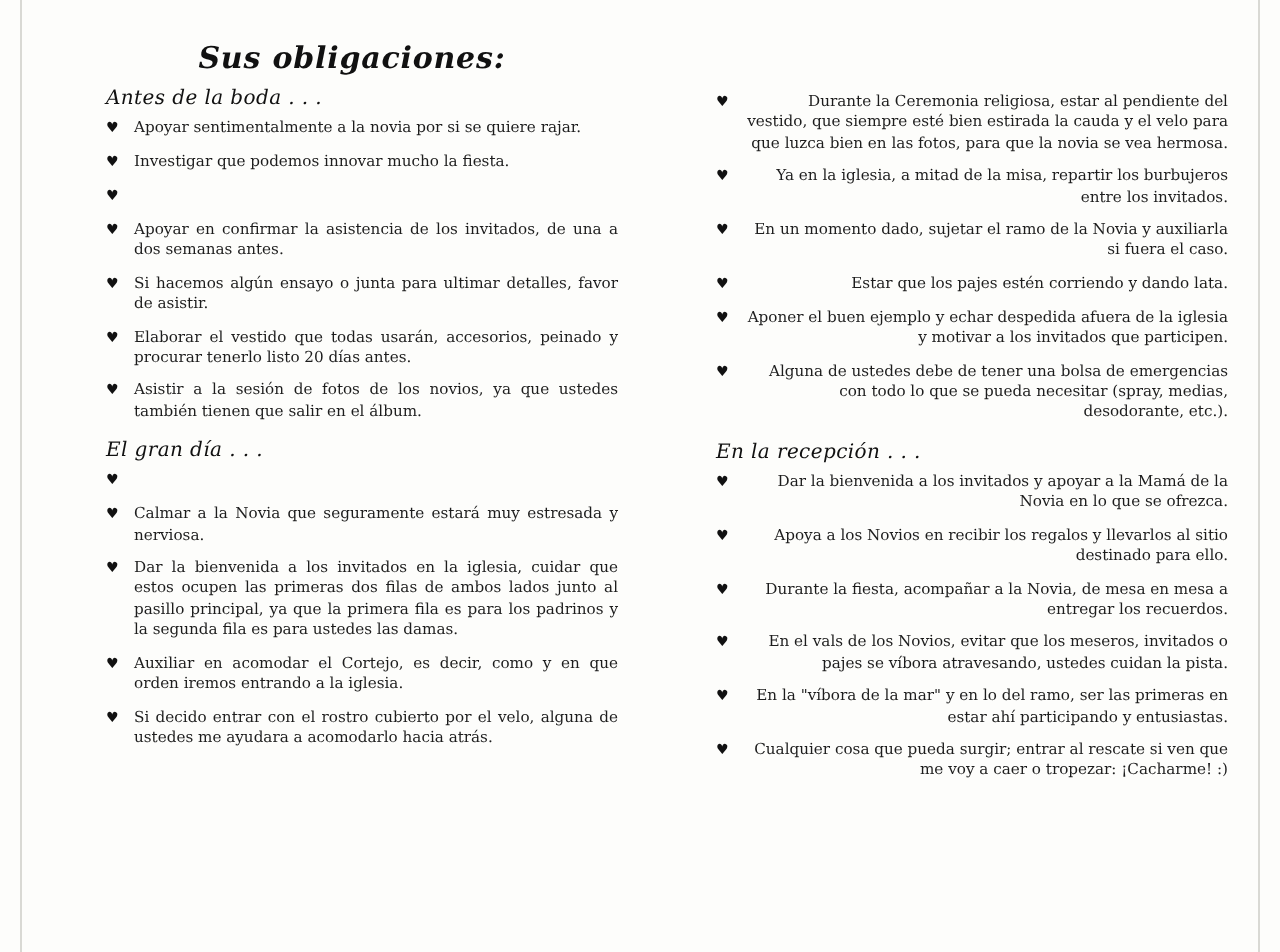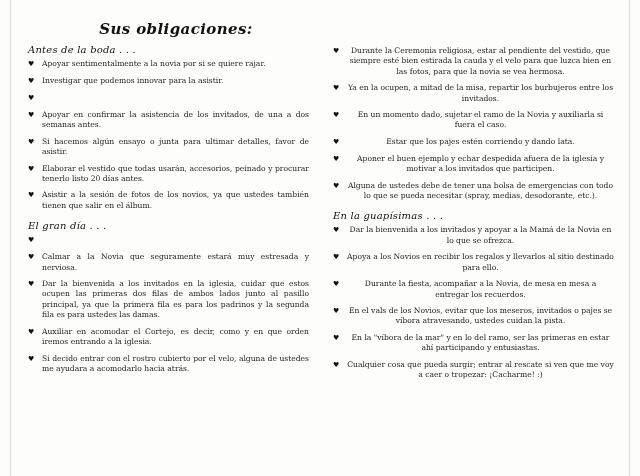--- a/index.html
+++ b/index.html
@@ -46,20 +46,21 @@
     width: 300px;
     color: #111;
   }
   .columns {
     display: flex;
     gap: 22px;
     align-items: flex-start;
   }
   .col {
     width: 292px;
+    margin-left: 25px;
   }
   .col.right {
     padding-top: 2px;
   }
   .section-head {
     font-style: italic;
     font-size: 10px;
     color: #111;
     margin: 0 0 4px 0;
     padding-left: 2px;
@@ -88,21 +89,21 @@
     padding-left: 2px;
   }
   .itext {
     flex: 1 1 auto;
     font-size: 7.6px;
     line-height: 10.4px;
     text-align: justify;
     color: #1d1d1d;
     font-family: "DejaVu Serif", serif;
   }
-  .col.right .itext { text-align: center; }
+  .col.right .itext { text-align: right; }
 </style>
 </head>
 <body>
 
 <div class="page">
   <div class="edge-left"></div>
   <div class="edge-right"></div>
 
   <div class="title">Sus obligaciones:</div>
 
@@ -112,21 +113,21 @@
 
       <div class="section">
         <div class="section-head">Antes de la boda . . .</div>
         <ul class="items">
           <li>
             <span class="bullet">♥</span>
             <span class="itext">Apoyar sentimentalmente a la novia por si se quiere rajar.</span>
           </li>
           <li>
             <span class="bullet">♥</span>
-            <span class="itext">Investigar que podemos innovar para la asistir.</span>
+            <span class="itext">Investigar que podemos innovar mucho la fiesta.</span>
           </li>
           <li>
             <span class="bullet">♥</span>
           </li>
           <li>
             <span class="bullet">♥</span>
             <span class="itext">Apoyar en confirmar la asistencia de los invitados, de una a dos semanas antes.</span>
           </li>
           <li>
             <span class="bullet">♥</span>
@@ -173,21 +174,21 @@
     <div class="col right">
 
       <div class="section">
         <ul class="items">
           <li>
             <span class="bullet">♥</span>
             <span class="itext">Durante la Ceremonia religiosa, estar al pendiente del vestido, que siempre esté bien estirada la cauda y el velo para que luzca bien en las fotos, para que la novia se vea hermosa.</span>
           </li>
           <li>
             <span class="bullet">♥</span>
-            <span class="itext">Ya en la ocupen, a mitad de la misa, repartir los burbujeros entre los invitados.</span>
+            <span class="itext">Ya en la iglesia, a mitad de la misa, repartir los burbujeros entre los invitados.</span>
           </li>
           <li>
             <span class="bullet">♥</span>
             <span class="itext">En un momento dado, sujetar el ramo de la Novia y auxiliarla si fuera el caso.</span>
           </li>
           <li>
             <span class="bullet">♥</span>
             <span class="itext">Estar que los pajes estén corriendo y dando lata.</span>
           </li>
           <li>
@@ -195,21 +196,21 @@
             <span class="itext">Aponer el buen ejemplo y echar despedida afuera de la iglesia y motivar a los invitados que participen.</span>
           </li>
           <li>
             <span class="bullet">♥</span>
             <span class="itext">Alguna de ustedes debe de tener una bolsa de emergencias con todo lo que se pueda necesitar (spray, medias, desodorante, etc.).</span>
           </li>
         </ul>
       </div>
 
       <div class="section">
-        <div class="section-head spaced">En la guapísimas . . .</div>
+        <div class="section-head spaced">En la recepción . . .</div>
         <ul class="items">
           <li>
             <span class="bullet">♥</span>
             <span class="itext">Dar la bienvenida a los invitados y apoyar a la Mamá de la Novia en lo que se ofrezca.</span>
           </li>
           <li>
             <span class="bullet">♥</span>
             <span class="itext">Apoya a los Novios en recibir los regalos y llevarlos al sitio destinado para ello.</span>
           </li>
           <li>

